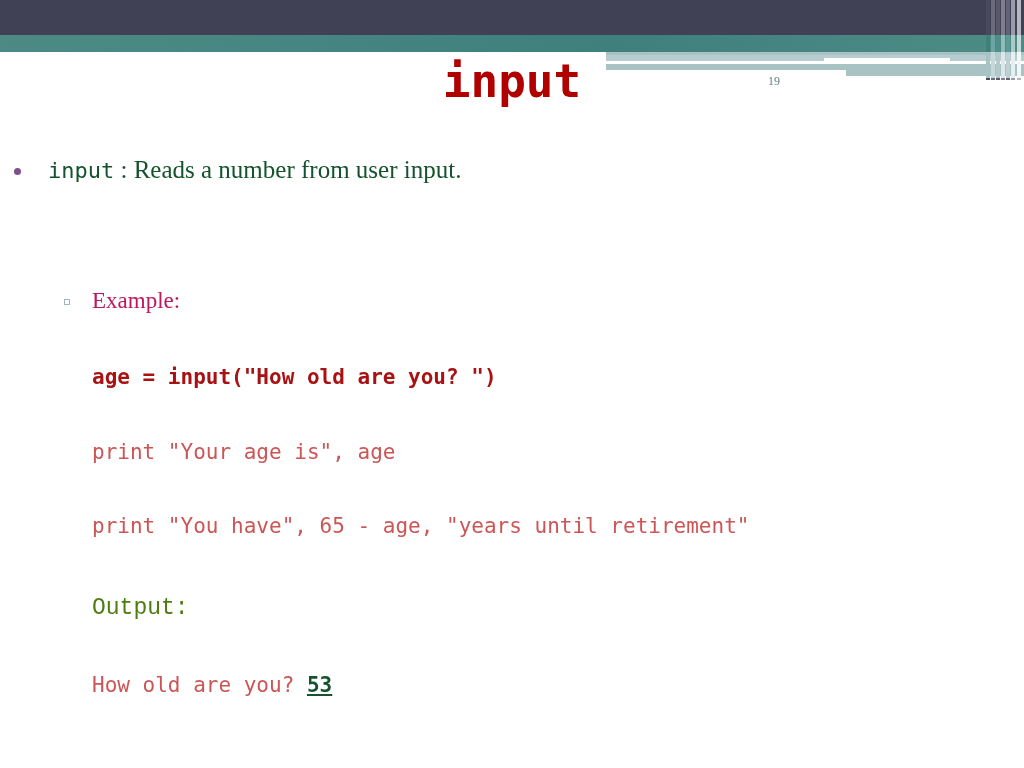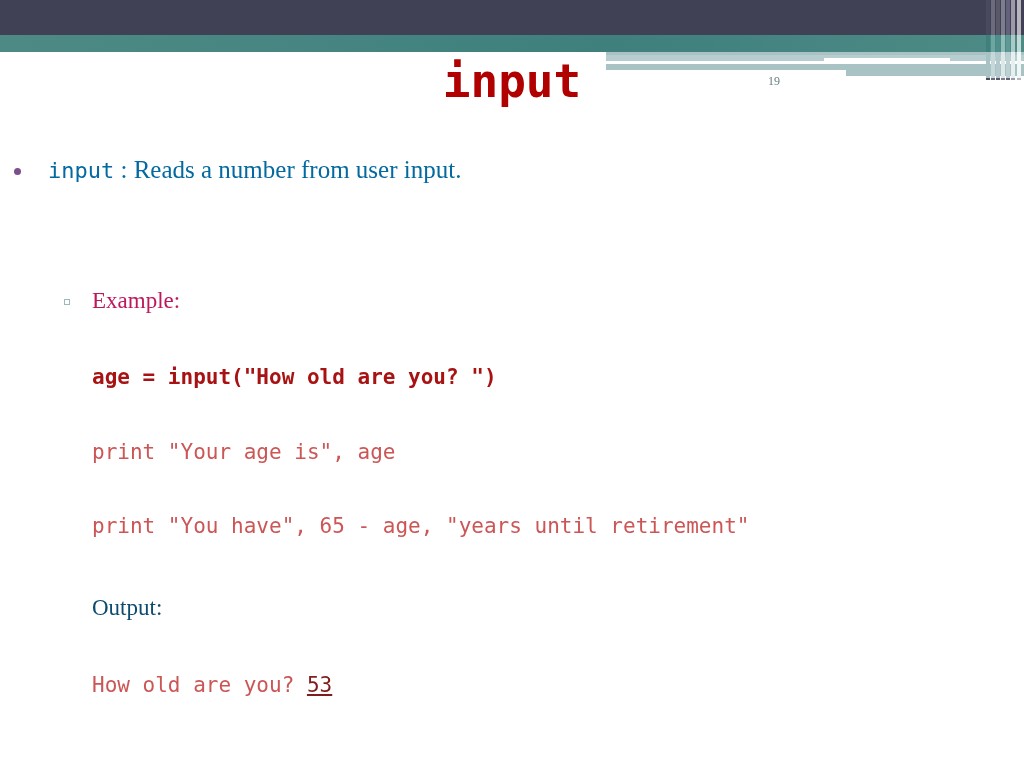--- a/index.html
+++ b/index.html
@@ -130,21 +130,21 @@
   #slide-body {
     position: absolute;
     top: 155px;
     left: 0;
     width: 1024px;
   }
   .bullet-l1 {
     position: relative;
     padding-left: 48px;
     font-size: 25px;
-    color: #0369a1;
+    color: #14532d;
     line-height: 1.2;
     margin-bottom: 4px;
   }
   .bullet-l1 .dot {
     position: absolute;
     left: 14px;
     top: 13px;
     width: 7px;
     height: 7px;
     border-radius: 50%;
@@ -192,37 +192,37 @@
   .code-bold {
     color: #a81212;
     font-weight: bold;
   }
   .code-plain {
     color: #cc5555;
     font-weight: normal;
   }
   .output-label {
     margin-left: 92px;
-    color: #0c4a6e;
+    color: #4d7c0f;
     font-size: 23px;
-    font-family: Liberation Serif, serif;
+    font-family: Liberation Mono, monospace;
     margin-top: 7px;
     margin-bottom: 2px;
   }
   .output-block {
     font-family: "DejaVu Sans Mono", monospace;
     font-size: 21px;
     line-height: 1.18;
     margin-left: 92px;
     color: #cc5555;
     white-space: pre;
   }
   .answer {
-    color: #7f1d1d;
-    font-weight: normal;
+    color: #14532d;
+    font-weight: bold;
     text-decoration: underline;
   }
 </style>
 </head>
 <body>
 
 <div id="slide-header">
   <div class="band-dark"></div>
   <div class="band-teal-grad"></div>
   <div class="band-pale"></div>

